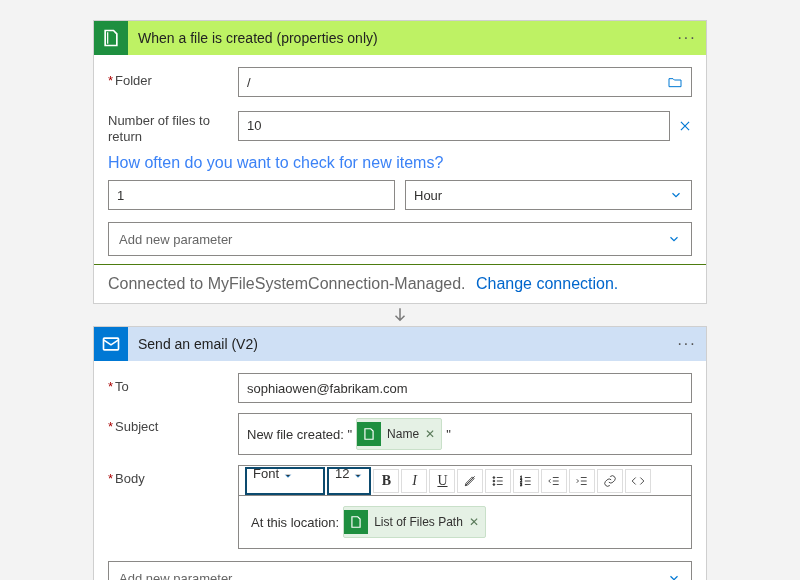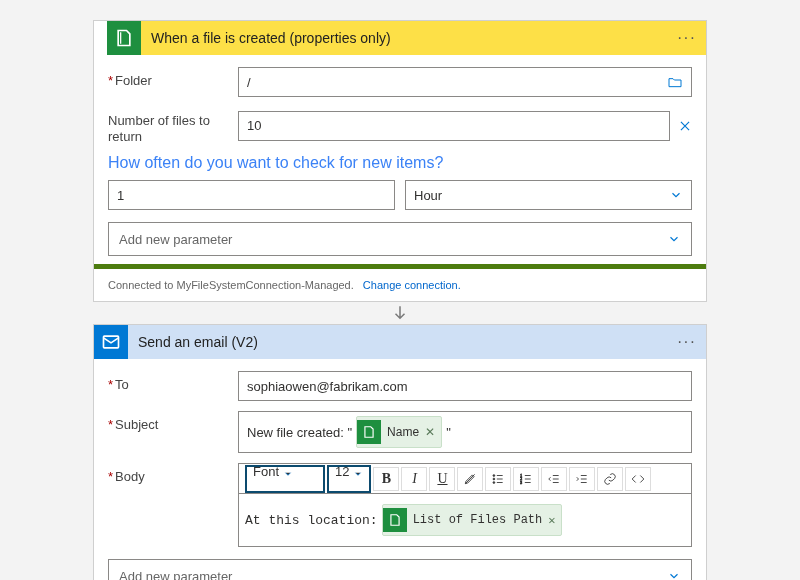--- a/index.html
+++ b/index.html
@@ -19,21 +19,21 @@
     width: 614px;
     background: #fff;
     border: 1px solid #cfcfcf;
   }
   .card-header {
     display: flex;
     align-items: center;
     height: 34px;
     padding: 0 10px 0 0;
   }
-  .card-header.green { background: #fde047; margin-left: 13px; }
+  .card-header.green { background: #bef264; }
   .card-header.blue  { background: #cfe0f5; }
   .hdr-icon {
     width: 34px; height: 34px;
     display: flex; align-items: center; justify-content: center;
     margin-right: 10px;
   }
   .hdr-icon.green-bg { background: #1e8f3f; }
   .hdr-icon.blue-bg  { background: #0078d4; }
   .hdr-icon svg { width: 20px; height: 20px; fill: #fff; }
   .hdr-title { flex: 1; font-size: 14px; color: #222; }
@@ -65,23 +65,23 @@
   .full-select {
     width: 100%;
     border: 1px solid #8a8886;
     height: 34px;
     display: flex; align-items:center;
     padding: 0 10px;
     margin-top: 12px;
     cursor: pointer;
   }
   .footer {
-    border-top: 5px solid #4d7c0f;
+    border-top: 1px solid #4d7c0f;
     padding: 10px 14px;
-    font-size: 11px;
+    font-size: 16px;
     color: #666;
   }
   .footer a { color: #0066cc; text-decoration: none; cursor: pointer; margin-left: 6px; }
   .arrow-down { display:flex; justify-content:center; height:26px; align-items:center; }
   .arrow-down svg { width: 18px; height: 22px; stroke: #7a7a7a; stroke-width: 2; fill: none; }
   
   .token {
     display: inline-flex; align-items:center;
     background: #e5f1e5;
     border: 1px solid #c9e0c9;
@@ -124,24 +124,23 @@
     font-family: Georgia, serif;
     cursor:pointer;
     font-size:14px;
     color:#333;
     background:#fff;
   }
   .rt-btn svg { width:14px; height:14px; stroke:#333; fill:none; stroke-width:1.5; }
   .rt-body {
     border: 1px solid #8a8886;
     min-height: 46px;
-    padding: 10px 6px;
+    padding: 10px 12px;
     display:flex; align-items:center;
     flex-wrap: wrap;
-    font-family: Liberation Mono, monospace;
   }
   .folder-icon svg { width:16px; height:16px; stroke:#0078d4; fill:none; stroke-width:1.5; }
   .small-caret svg { width:10px; height:10px; }
 </style>
 </head>
 <body>
 
 <div class="card">
   <div class="card-header green">
     <div class="hdr-icon green-bg">

